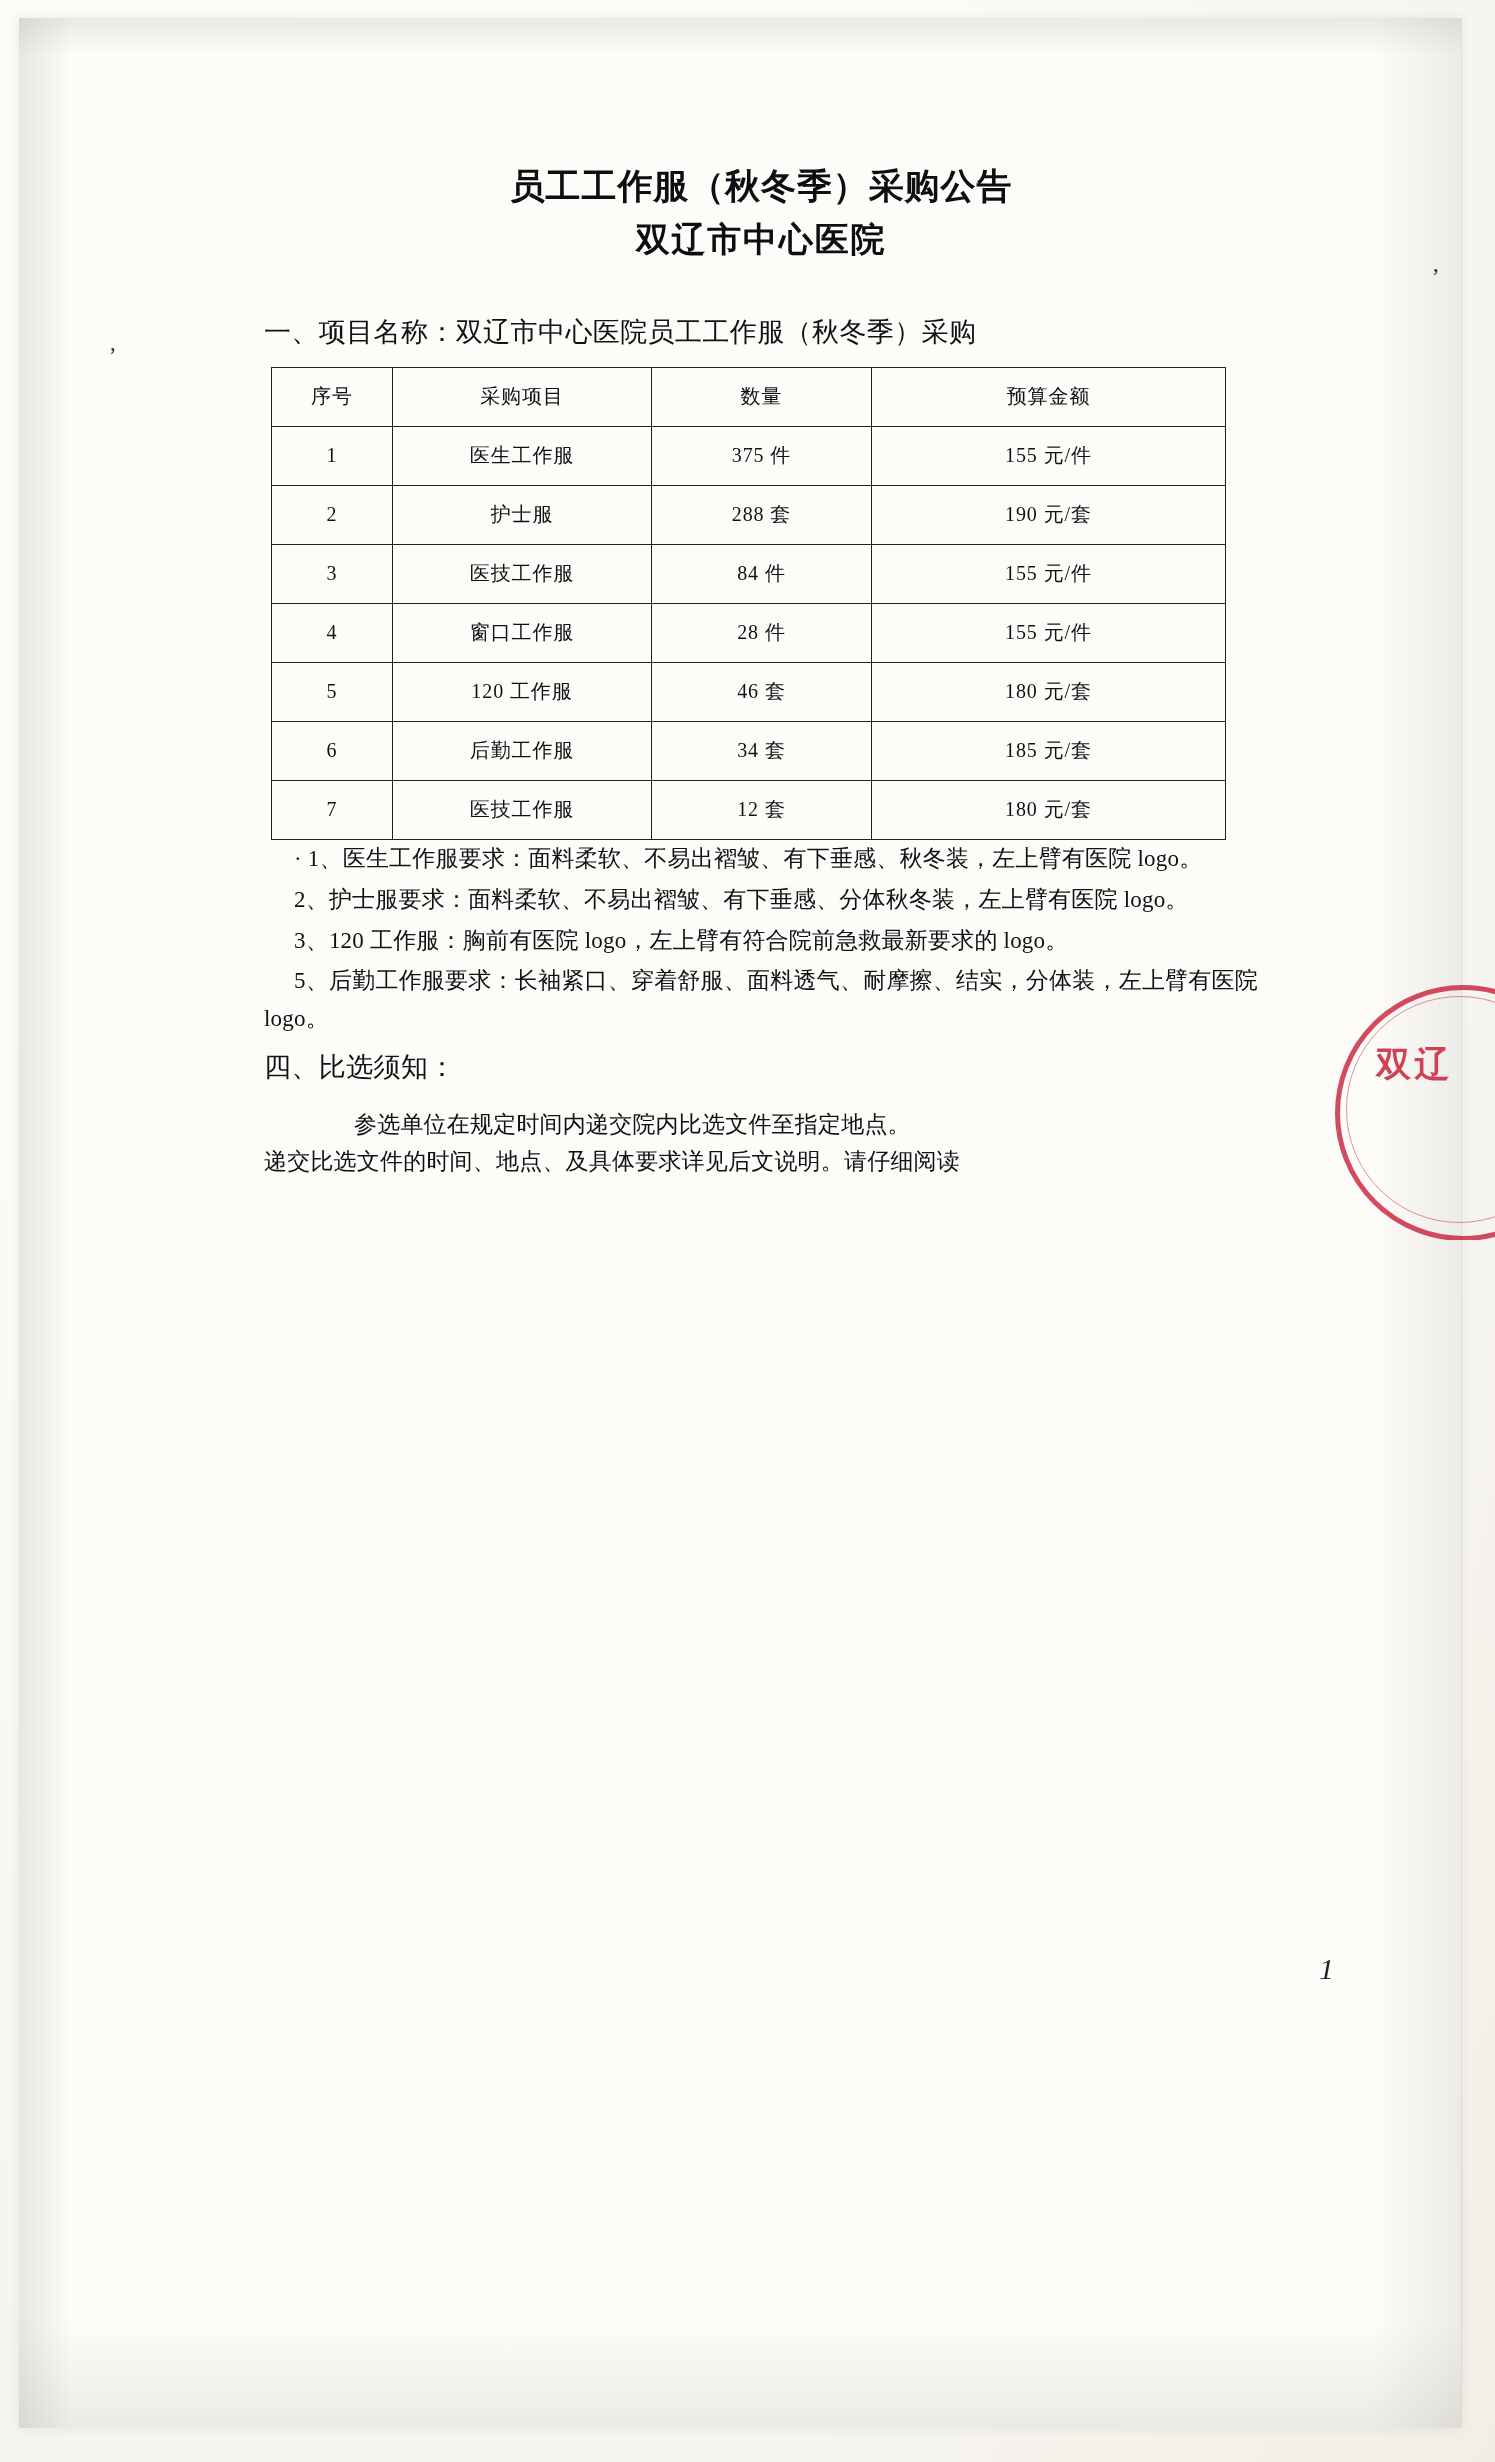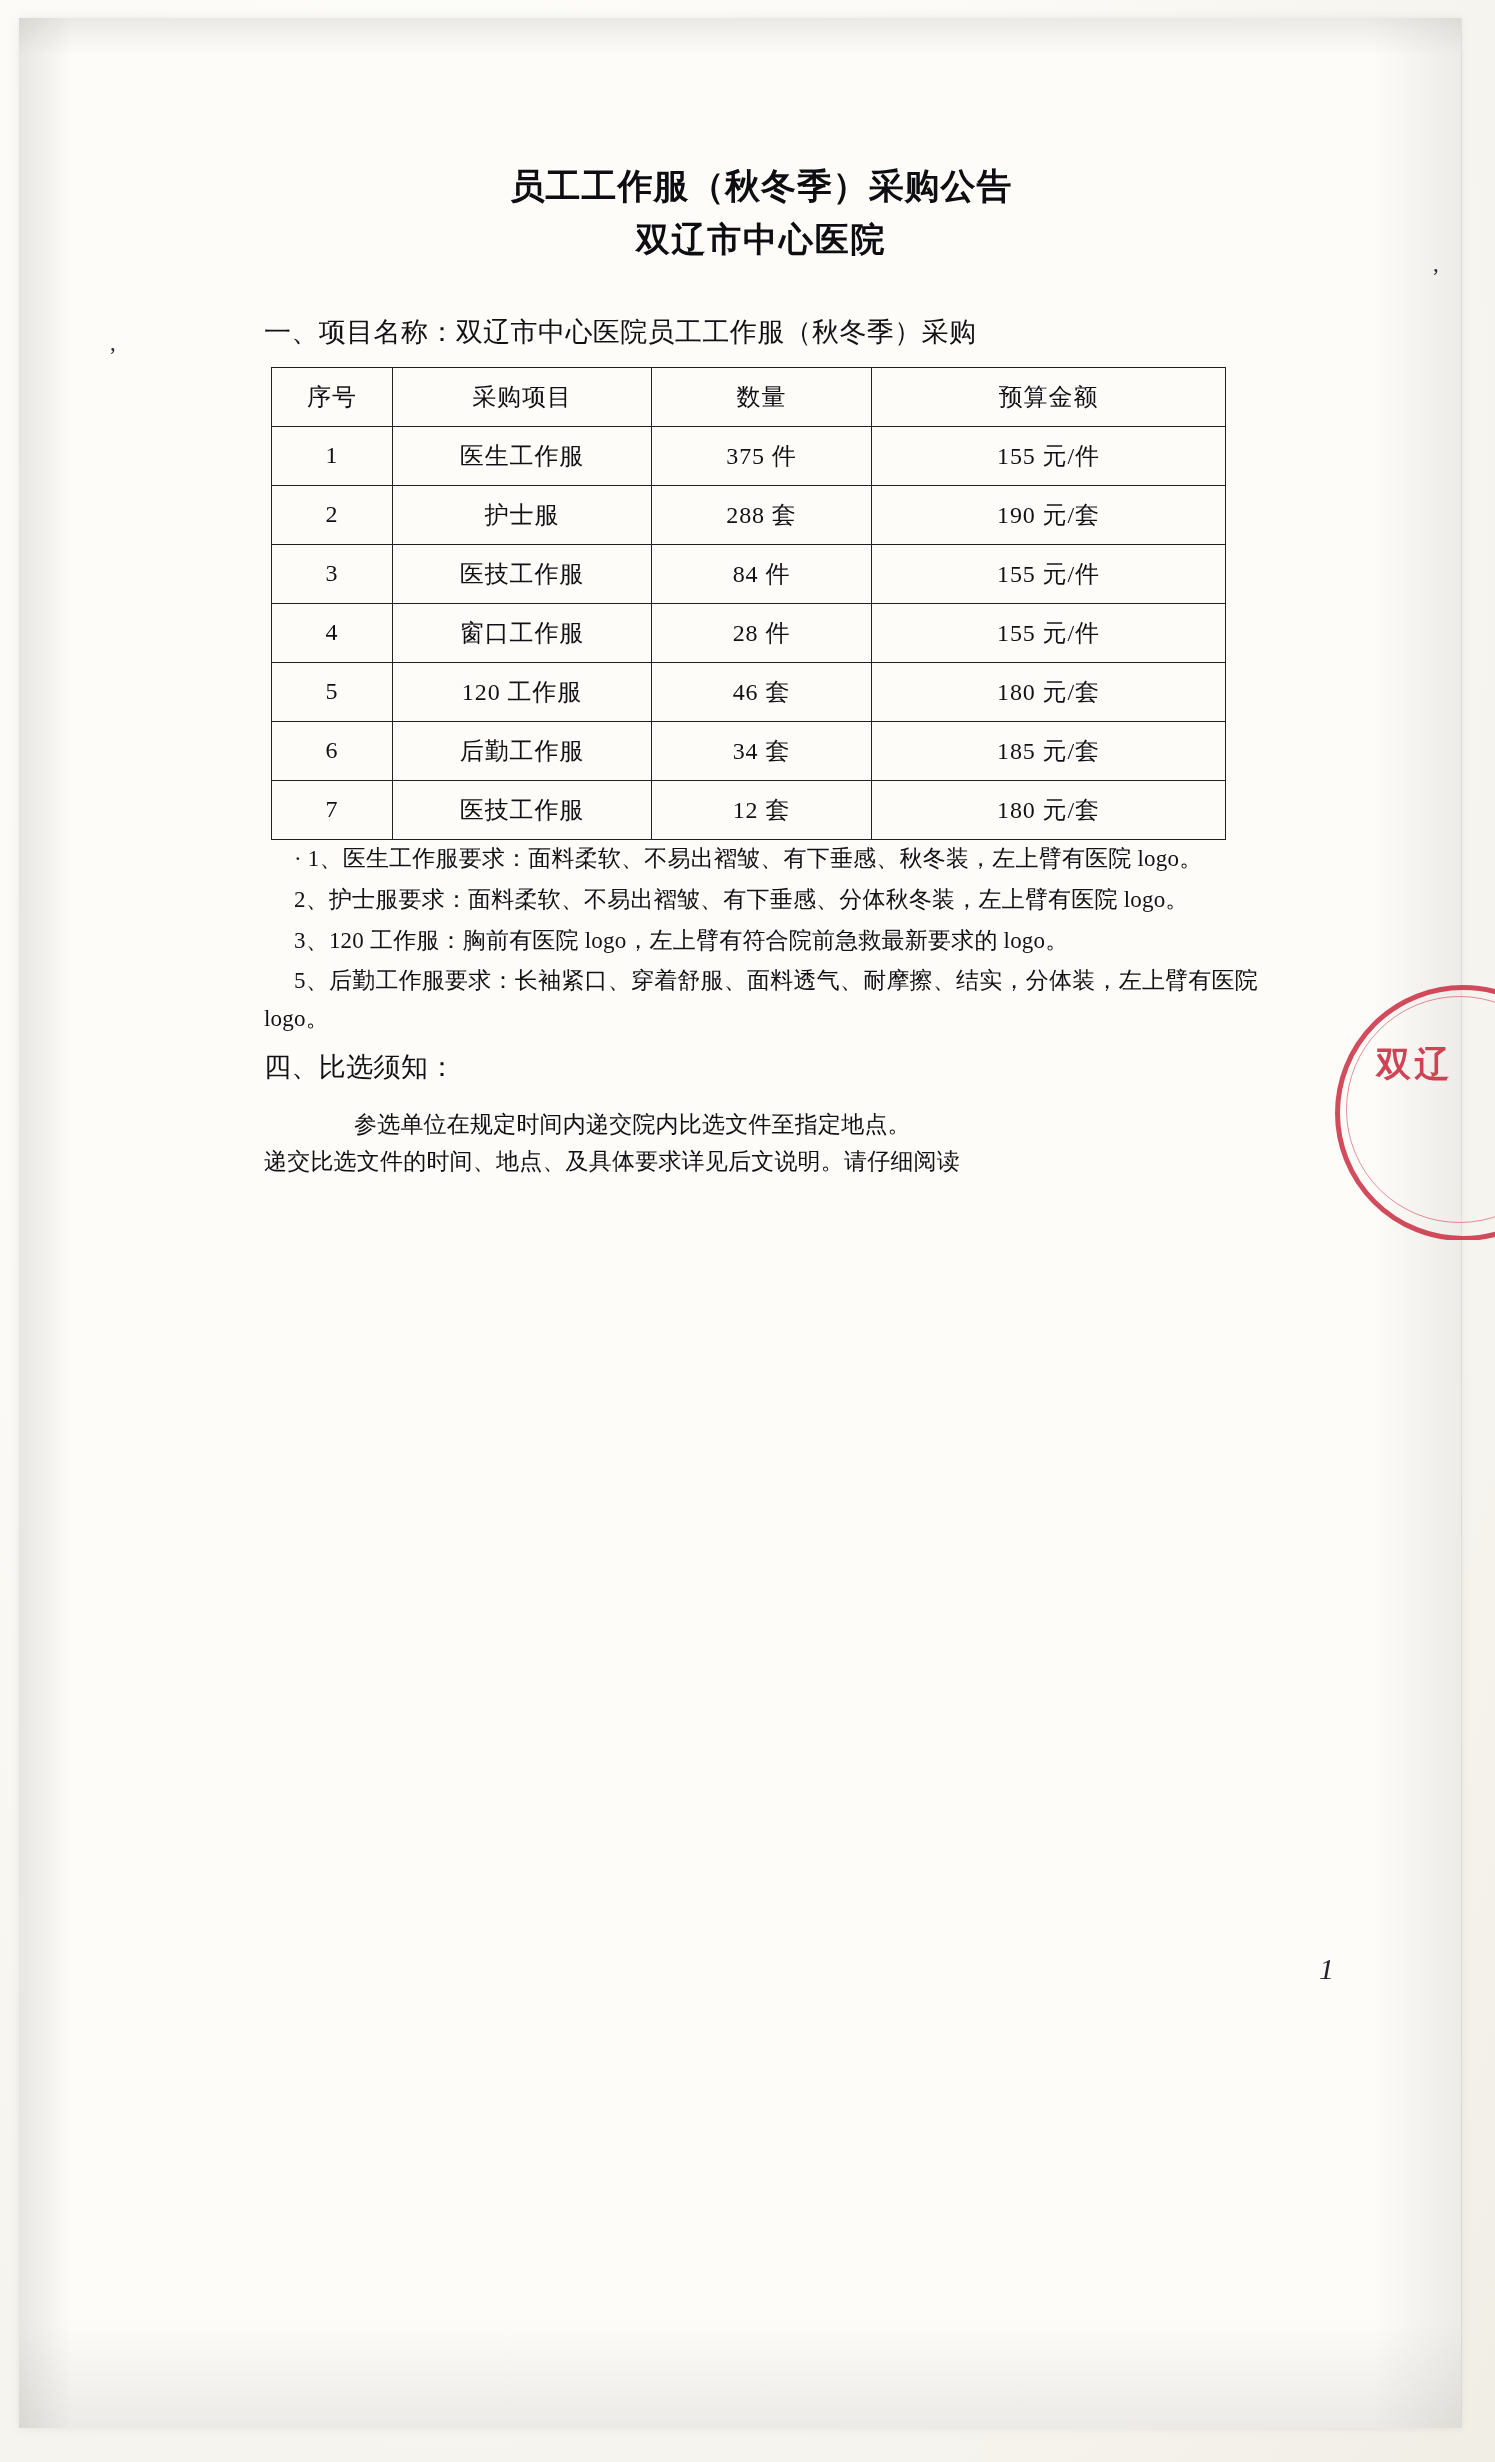--- a/index.html
+++ b/index.html
@@ -91,21 +91,21 @@
   table.proc-table {
     border-collapse: collapse;
     margin-top: 12.3px;
     margin-left: 7px;
     width: 954px;
     table-layout: fixed;
   }
   table.proc-table td, table.proc-table th {
     border: 1.8px solid #232023;
     font-weight: normal;
-    font-size: 24px;
+    font-size: 20px;
     text-align: center;
     height: 56px;
     color: #111014;
     letter-spacing: 0.9px;
   }
   table.proc-table col.c1 { width: 121px; }
   table.proc-table col.c2 { width: 259px; }
   table.proc-table col.c3 { width: 220px; }
   table.proc-table col.c4 { width: 354px; }
 

